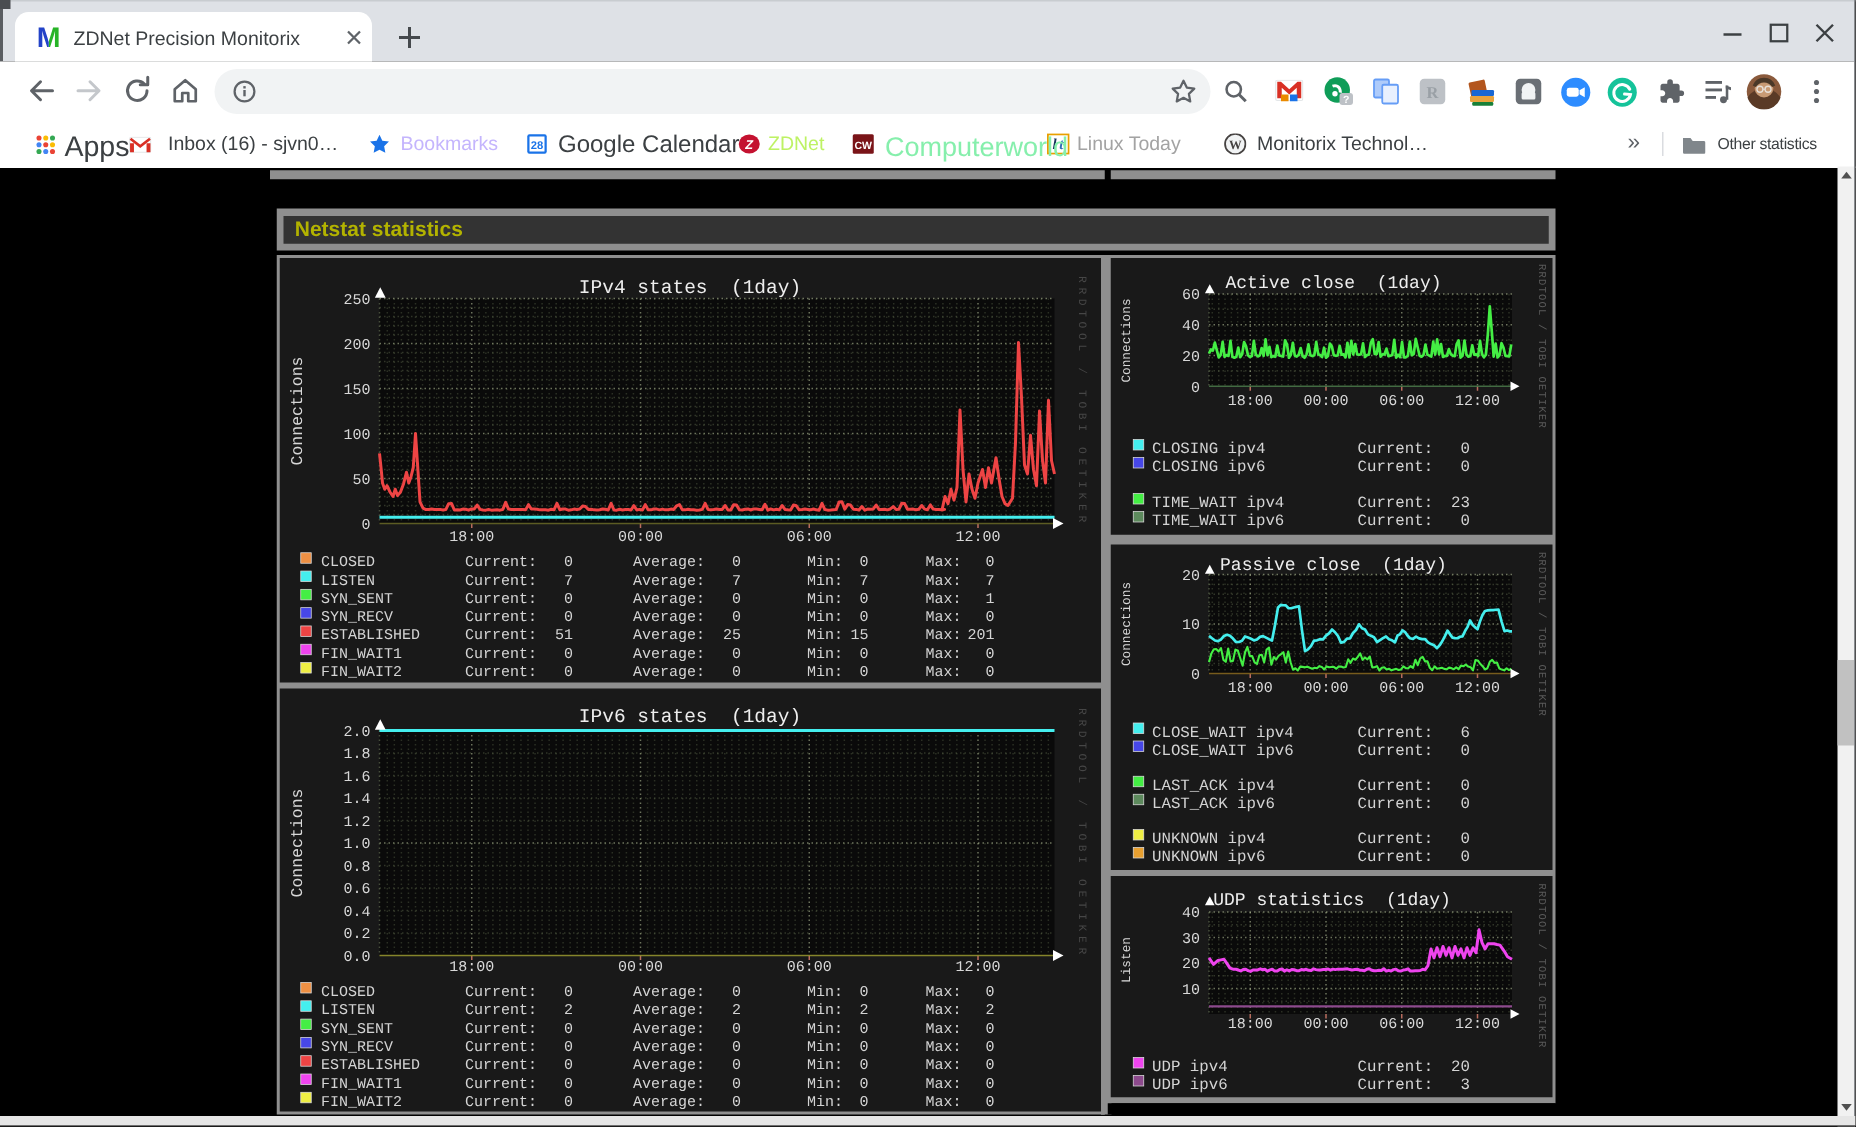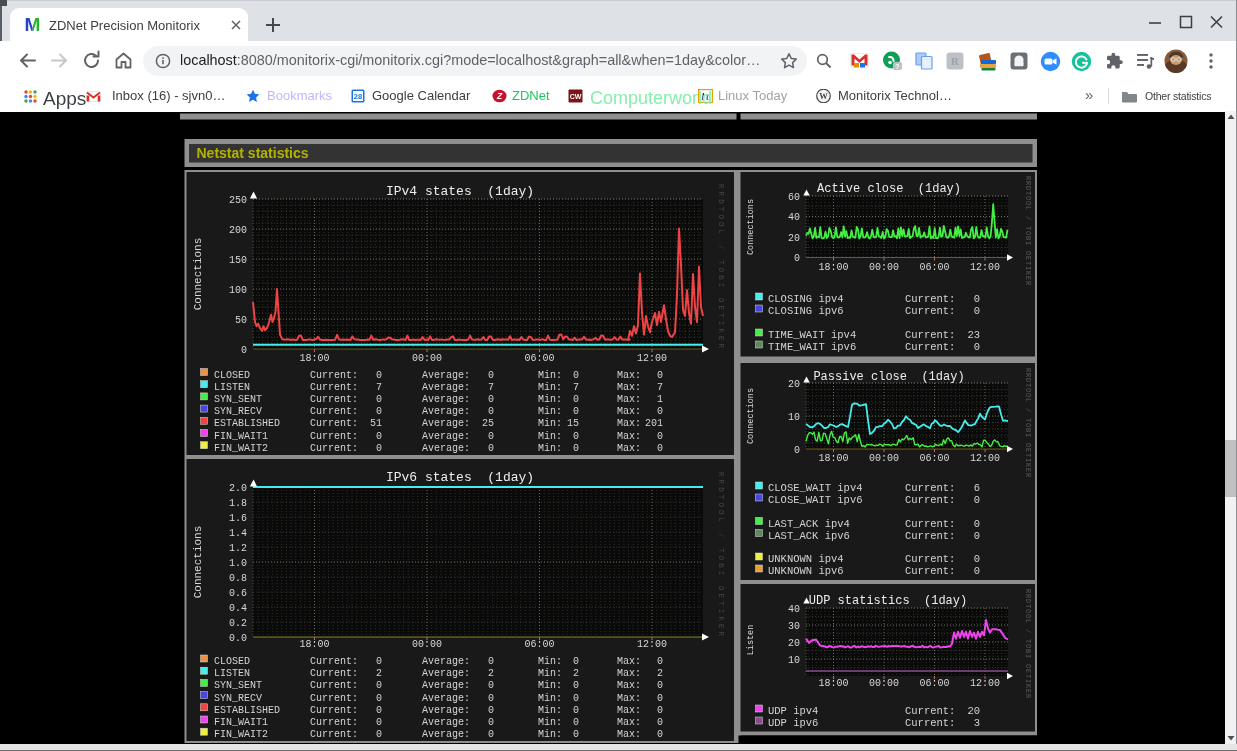--- a/index.html
+++ b/index.html
@@ -746,21 +746,20 @@
 <svg style="position:absolute;left:264px;top:16px" width="18" height="18" viewBox="0 0 18 18">
       <path d="M9 2 v14 M2 9 h14" stroke="#45494d" stroke-width="2"></path>
     </svg>
 <svg style="position:absolute;left:1143px;top:12px" width="90" height="20" viewBox="0 0 90 20">
       <line x1="6" y1="11" x2="18" y2="11" stroke="#3c4043" stroke-width="1.6"></line>
       <rect x="37.5" y="4.5" width="11" height="11" stroke="#3c4043" stroke-width="1.5" fill="none"></rect>
       <path d="M68 4.5 l11 11 M79 4.5 l-11 11" stroke="#3c4043" stroke-width="1.6"></path>
     </svg>
 <div class="abs" style="left:0;top:41px;width:1237px;height:39px;background:#ffffff"></div>
 <div class="abs" style="left:143px;top:46px;width:664px;height:30px;background:#f1f3f4;border-radius:15px"></div>
-<div class="abs" style="left:180px;top:52px;font-size:14.4px;color:#202124;white-space:nowrap">localhost<span style="color:#5f6368">:8080/monitorix-cgi/monitorix.cgi?mode=localhost&amp;graph=all&amp;when=1day&amp;color…</span></div>
 <svg style="position:absolute;left:17px;top:50px" width="21" height="21" viewBox="0 0 21 21">
       <path d="M18 10.5 H4.5 M10 4.5 l-6 6 6 6" stroke="#5f6368" stroke-width="2" fill="none" stroke-linecap="round" stroke-linejoin="round"></path>
     </svg>
 <svg style="position:absolute;left:49px;top:50px" width="21" height="21" viewBox="0 0 21 21">
       <path d="M3 10.5 H16.5 M11 4.5 l6 6 -6 6" stroke="#c4c7cb" stroke-width="2" fill="none" stroke-linecap="round" stroke-linejoin="round"></path>
     </svg>
 <svg style="position:absolute;left:81px;top:50px" width="21" height="21" viewBox="0 0 21 21">
       <path d="M17 10.5 a6.5 6.5 0 1 1 -1.9 -4.6" stroke="#5f6368" stroke-width="2" fill="none" stroke-linecap="round"></path>
       <path d="M17.5 1.5 v5 h-5" fill="none" stroke="#5f6368" stroke-width="2" stroke-linecap="round" stroke-linejoin="round"></path>
     </svg>
@@ -889,22 +888,22 @@
 <svg style="position:absolute;left:816px;top:89px" width="15" height="14" viewBox="0 0 15 14">
       <circle cx="7.5" cy="7" r="6.8" fill="#f1f3f4" stroke="#464342" stroke-width="1.2"></circle>
       <text x="7.5" y="10" font-family="Liberation Serif" font-size="8.5px" font-weight="bold" fill="#464342" text-anchor="middle">W</text>
     </svg>
 <svg style="position:absolute;left:1121px;top:90px" width="16" height="13" viewBox="0 0 16 13">
       <path d="M1 2 h5 l1.5 2 H15 a1 1 0 0 1 1 1 v6.5 a1 1 0 0 1 -1 1 H1.8 A0.8 0.8 0 0 1 1 11.7 Z" fill="#80868b"></path>
     </svg>
 <div class="abs" style="left:43px;top:88px;font-size:19px;color:#3c4043">Apps</div>
 <div class="abs" style="left:112px;top:88px;font-size:13px;color:#3c4043">Inbox (16) - sjvn0…</div>
 <div class="abs" style="left:267px;top:88px;font-size:13px;color:#c4b5fd">Bookmarks</div>
-<div class="abs" style="left:372px;top:88px;font-size:13px;color:#3c4043">Google Calendar</div>
-<div class="abs" style="left:512px;top:88px;font-size:13px;color:#22c55e">ZDNet</div>
+<div class="abs" style="left:372px;top:88px;font-size:16px;color:#3c4043">Google Calendar</div>
+<div class="abs" style="left:512px;top:88px;font-size:13px;color:#bef264">ZDNet</div>
 <div class="abs" style="left:590px;top:88px;font-size:18px;color:#86efac">Computerworld</div>
 <div class="abs" style="left:718px;top:88px;font-size:13px;color:#a3a3a3">Linux Today</div>
 <div class="abs" style="left:838px;top:88px;font-size:13px;color:#3c4043">Monitorix Technol…</div>
 <div class="abs" style="left:1085px;top:86px;font-size:15px;color:#5f6368">»</div>
 <div class="abs" style="left:1108px;top:88px;width:1px;height:16px;background:#dadce0"></div>
 <div class="abs" style="left:1145px;top:90px;font-size:10.5px;letter-spacing:-0.2px;color:#3c4043;white-space:nowrap">Other statistics</div>
 
 <div class="abs" style="left:1225px;top:111px;width:12px;height:640px;background:#f1f1f1"></div>
 <div class="abs" style="left:1225px;top:440px;width:11px;height:57px;background:#c1c1c1"></div>
 <svg class="abs" style="left:1225px;top:111px" width="12" height="640" viewBox="0 0 12 640">

